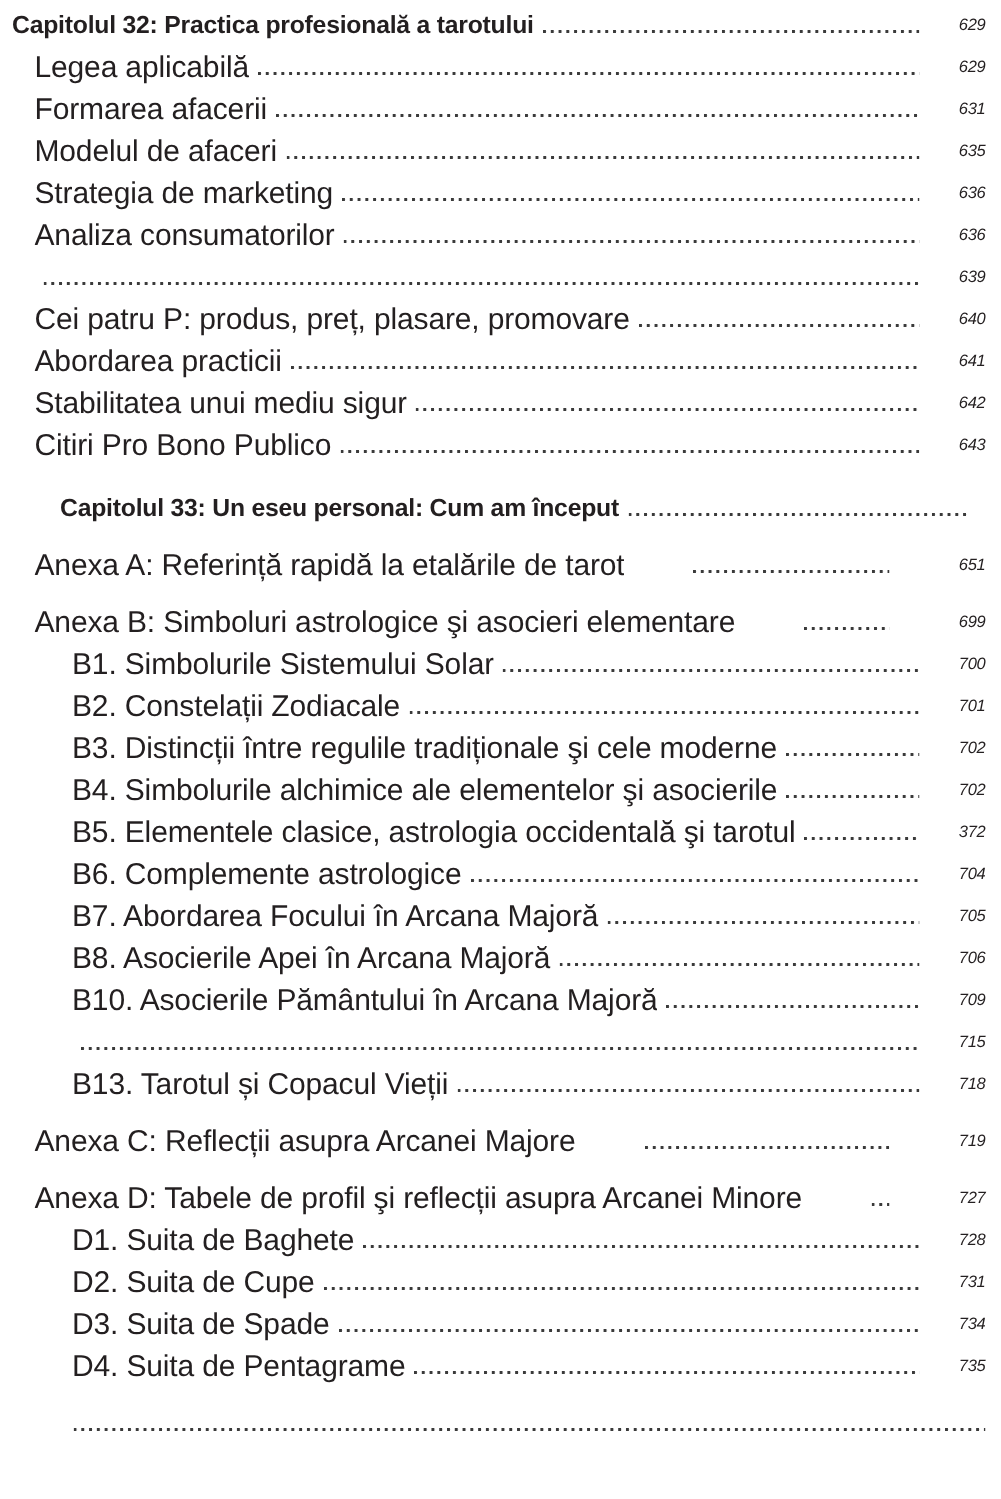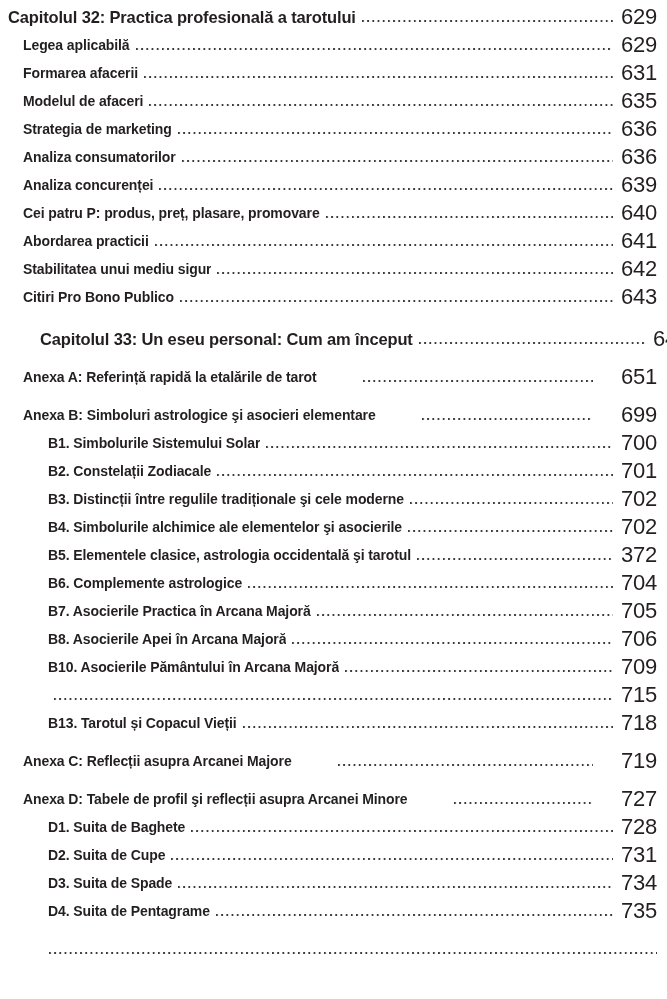--- a/index.html
+++ b/index.html
@@ -36,22 +36,22 @@
   
   .lvl-0 { padding-left: 0px; }
   .lvl-1 { padding-left: 15px; }
   .lvl-2 { padding-left: 40px; }
 
   
   .gap-lg { margin-top: 14px; margin-left: 32px; }
   .gap-sm { margin-top: 10px; gap: 20px; }
 
   .entry-title {
-    font-size: 14px;
-    font-weight: 700;
+    font-size: 20px;
+    font-weight: 400;
     letter-spacing: -0.1px;
     flex: 0 1 auto;
     overflow: hidden;
   }
   .chapter .entry-title {
     font-weight: 700;
     font-size: 16.5px;
     letter-spacing: -0.15px;
   }
 
@@ -76,23 +76,24 @@
     height: 2px;
     background-image: radial-gradient(circle at 1px 1px, #3a3a3a 1px, rgba(0,0,0,0) 1.3px);
     background-size: 5.2px 2px;
     background-repeat: repeat-x;
   }
 
   .page-num {
     flex: 0 0 auto;
     width: 38px;
     text-align: right;
-    font-size: 22px;
+    font-size: 11px;
     letter-spacing: -0.2px;
     padding-left: 6px;
+    font-style: italic;
   }
   .chapter .page-num {
     font-weight: 400;
   }
 </style>
 </head>
 <body>
 
 <div id="toc">
     <div class="toc-entry lvl-0 chapter">
@@ -125,21 +126,20 @@
       <span class="leader"></span>
       <span class="page-num">636</span>
     </div>
     <div class="toc-entry lvl-1">
       <span class="entry-title">Analiza consumatorilor</span>
       <span class="leader-space"></span>
       <span class="leader"></span>
       <span class="page-num">636</span>
     </div>
     <div class="toc-entry lvl-1">
-      <span class="entry-title">Analiza concurenței</span>
       <span class="leader-space"></span>
       <span class="leader"></span>
       <span class="page-num">639</span>
     </div>
     <div class="toc-entry lvl-1">
       <span class="entry-title">Cei patru P: produs, preț, plasare, promovare</span>
       <span class="leader-space"></span>
       <span class="leader"></span>
       <span class="page-num">640</span>
     </div>
@@ -209,21 +209,21 @@
       <span class="leader"></span>
       <span class="page-num">372</span>
     </div>
     <div class="toc-entry lvl-2">
       <span class="entry-title">B6. Complemente astrologice</span>
       <span class="leader-space"></span>
       <span class="leader"></span>
       <span class="page-num">704</span>
     </div>
     <div class="toc-entry lvl-2">
-      <span class="entry-title">B7. Asocierile Practica în Arcana Majoră</span>
+      <span class="entry-title">B7. Abordarea Focului în Arcana Majoră</span>
       <span class="leader-space"></span>
       <span class="leader"></span>
       <span class="page-num">705</span>
     </div>
     <div class="toc-entry lvl-2">
       <span class="entry-title">B8. Asocierile Apei în Arcana Majoră</span>
       <span class="leader-space"></span>
       <span class="leader"></span>
       <span class="page-num">706</span>
     </div>

